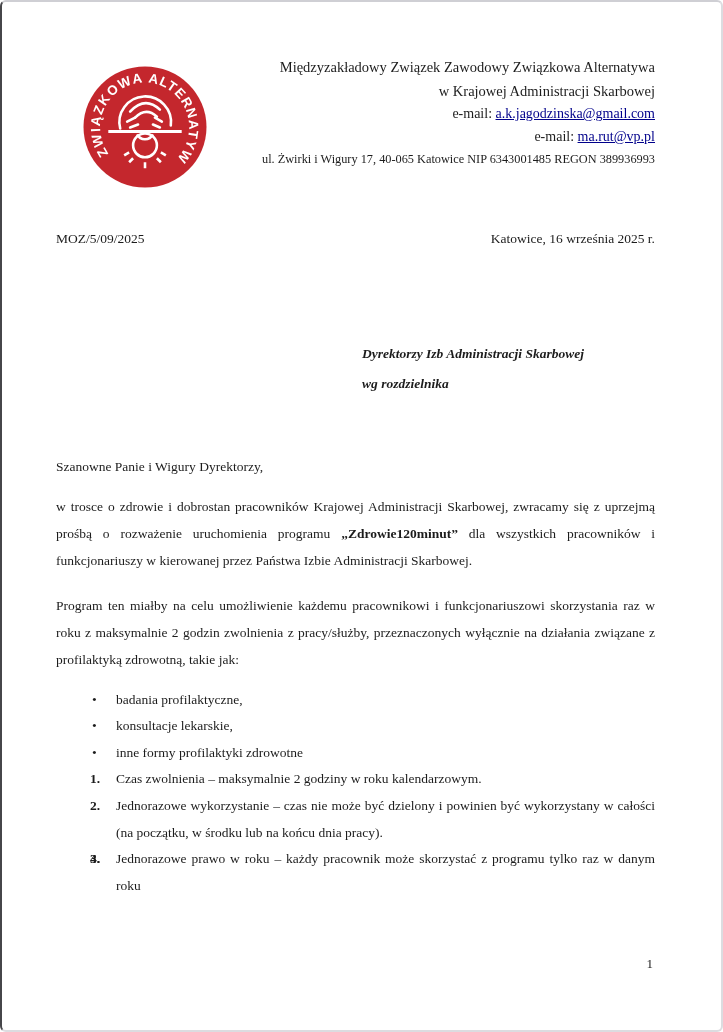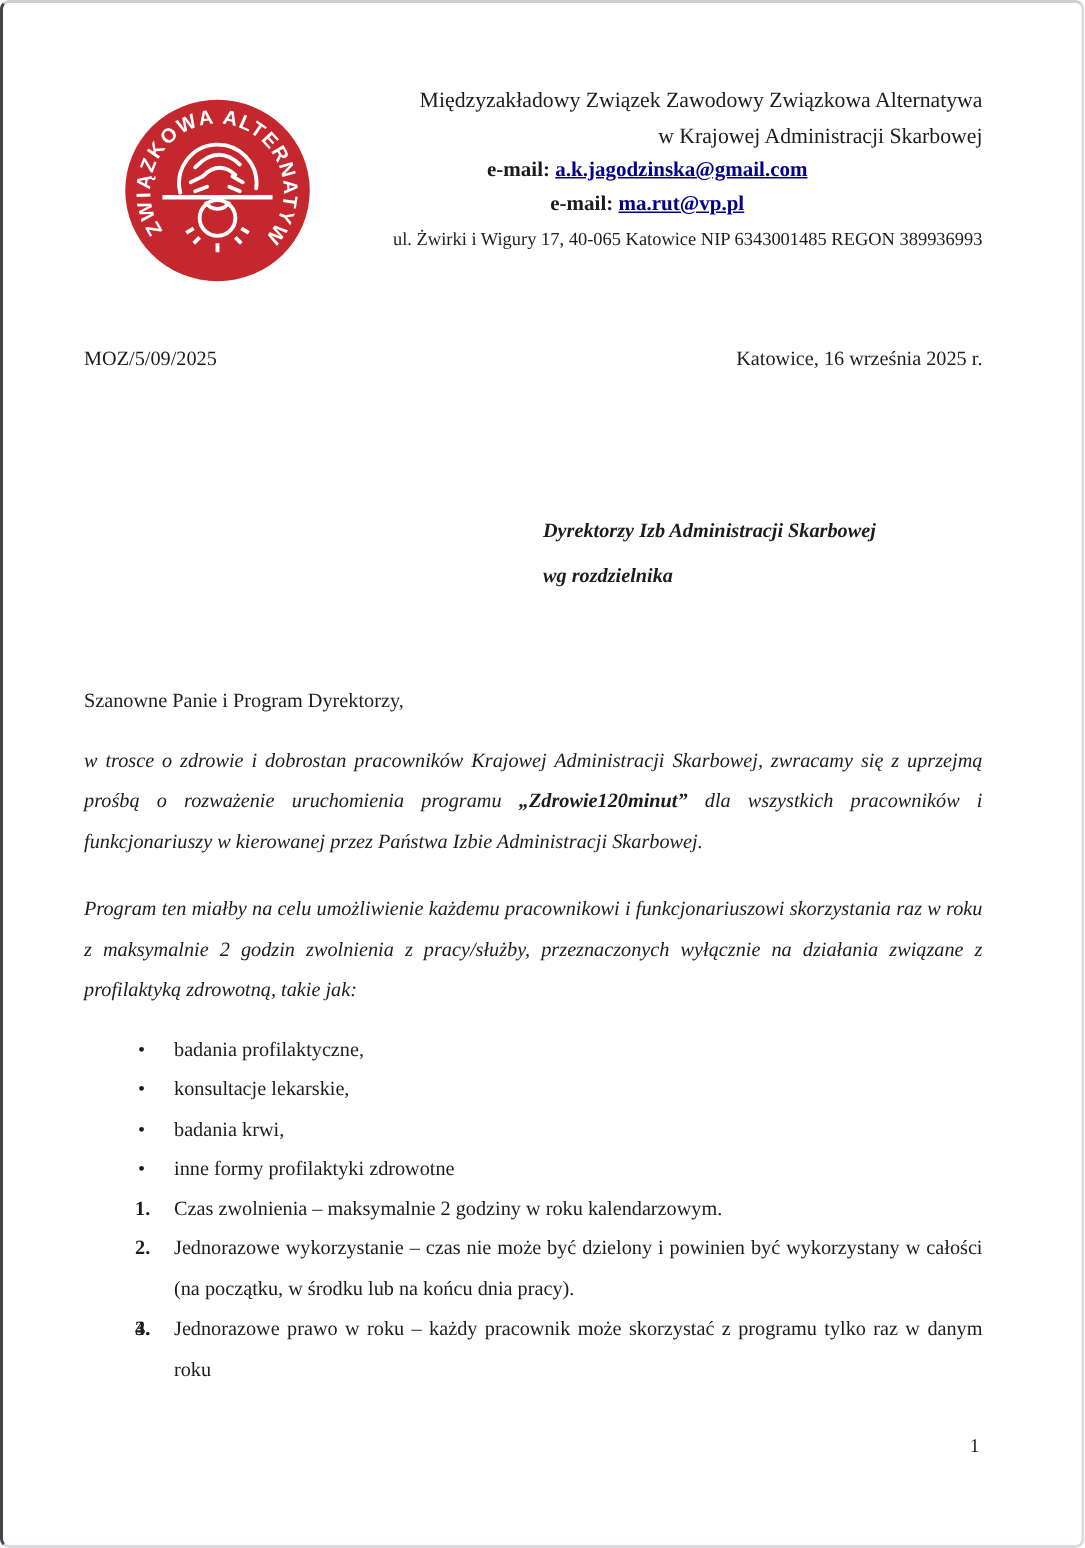--- a/index.html
+++ b/index.html
@@ -19,21 +19,21 @@
   }
   .content {
     padding: 58px 66px 0 54px;
   }
 
   
   .letterhead { display: flex; align-items: flex-start; }
   .logo-wrap { flex: 0 0 auto; margin-left: 26px; margin-top: 6px; }
   .head-text { flex: 1 1 auto; text-align: right; line-height: 1.0; }
   .head-line { font-weight: normal; font-size: 14.5px; margin-bottom: 9px; }
-  .head-email { font-weight: bold; font-size: 14px; margin-bottom: 9px; text-align: center; }
+  .head-email { font-weight: normal; font-size: 14px; margin-bottom: 9px; }
   .email-link { color: #00008b; text-decoration: underline; cursor: pointer; }
   .head-address { font-size: 12.3px; font-weight: normal; margin-top: 2px; }
 
   
   .ref-row {
     display: flex; justify-content: space-between;
     margin-top: 42px; font-size: 13.5px;
   }
 
   
@@ -41,21 +41,20 @@
     margin-top: 92px; margin-left: 306px;
     font-weight: bold; font-style: italic;
     font-size: 13.5px; line-height: 30px;
   }
 
   
   .salutation { margin-top: 60px; font-size: 13.5px; }
   .para {
     margin-top: 18px; font-size: 13.5px; line-height: 27px;
     text-align: justify;
-    font-style: italic;
   }
   .bullets { margin: 4px 0 0 34px; padding: 0; list-style: none; }
   .bullets li {
     position: relative; padding-left: 26px;
     font-size: 13.5px; line-height: 26.5px;
   }
   .bullets li::before {
     content: "\2022";
     position: absolute; left: 2px; top: 0;
   }
@@ -126,30 +125,29 @@
     <div class="ref-row">
       <span>MOZ/5/09/2025</span>
       <span>Katowice, 16 września 2025 r.</span>
     </div>
 
     <div class="addressee">
       <div>Dyrektorzy Izb Administracji Skarbowej</div>
       <div>wg rozdzielnika</div>
     </div>
 
-    <div class="salutation">Szanowne Panie i Program Dyrektorzy,</div>
+    <div class="salutation">Szanowne Panie i Wigury Dyrektorzy,</div>
 
     <p class="para"><span>w trosce o zdrowie i dobrostan pracowników Krajowej Administracji Skarbowej, zwracamy się z uprzejmą prośbą o rozważenie uruchomienia programu </span><b>„Zdrowie120minut”</b><span> dla wszystkich pracowników i funkcjonariuszy w kierowanej przez Państwa Izbie Administracji Skarbowej.</span></p>
 
     <p class="para">Program ten miałby na celu umożliwienie każdemu pracownikowi i funkcjonariuszowi skorzystania raz w roku z maksymalnie 2 godzin zwolnienia z pracy/służby, przeznaczonych wyłącznie na działania związane z profilaktyką zdrowotną, takie jak:</p>
 
     <ul class="bullets">
       <li>badania profilaktyczne,</li>
       <li>konsultacje lekarskie,</li>
-      <li>badania krwi,</li>
       <li>inne formy profilaktyki zdrowotne</li>
     </ul>
 
 
     <ol class="numbered">
       <li><span class="num">1.</span><span>Czas zwolnienia – maksymalnie 2 godziny w roku kalendarzowym.</span></li>
       <li><span class="num">2.</span><span>Jednorazowe wykorzystanie – czas nie może być dzielony i powinien być wykorzystany w całości (na początku, w środku lub na końcu dnia pracy).</span></li>
       <li><span class="num">3.</span></li>
       <li><span class="num">4.</span><span>Jednorazowe prawo w roku – każdy pracownik może skorzystać z programu tylko raz w danym roku</span></li>
     </ol>

